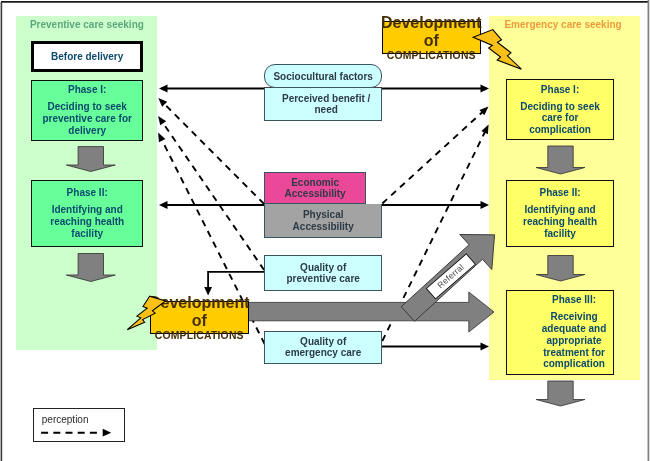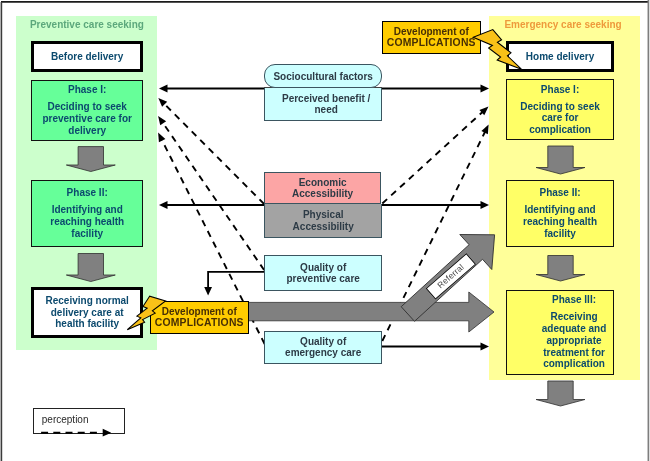--- a/index.html
+++ b/index.html
@@ -18,21 +18,21 @@
   .thick{border:3.5px solid #000;background:#fff;}
   .thin{border:1.2px solid #111;}
 
   .mbox{position:absolute;box-sizing:border-box;border:1px solid #3b5560;background:#CCFFFF;
         display:flex;align-items:center;justify-content:center;text-align:center;
         font-size:10px;font-weight:bold;line-height:11.3px;color:#2d3b46;z-index:5;}
 
   .obox{position:absolute;box-sizing:border-box;border:1px solid #000;background:#FFCC00;
         display:flex;flex-direction:column;align-items:center;justify-content:center;
         text-align:center;color:#472f05;z-index:6;}
-  .obox .l1{font-size:10px;font-weight:bold;}
+  .obox .l1{font-size:16px;font-weight:bold;}
   .obox .l2{font-size:10.4px;font-weight:bold;letter-spacing:0.2px;}
 
   .legend{position:absolute;box-sizing:border-box;border:1px solid #222;background:#fff;z-index:8;}
   .legend .txt{position:absolute;left:8px;top:4.5px;font-size:10px;color:#2a2a2a;white-space:nowrap;}
 
   .refbox{position:absolute;font-size:8.5px;color:#444;}
 </style>
 </head>
 <body>
 
@@ -95,28 +95,20 @@
 preventive care for
 delivery</div>
     </div>
     <div class="node thin" style="left: 31.4px; top: 179.8px; width: 111.6px; height: 67.3px; background: rgb(102, 255, 153);">
       <div class="t">Phase II:</div>
       <div style="height: 6px;"></div>
       <div class="b" style="white-space: pre-line;">Identifying and
 reaching health
 facility</div>
     </div>
-    <div class="node thick" style="left: 31.4px; top: 287px; width: 111.6px; height: 51px;">
-      <div class="b" style="white-space: pre-line;">Receiving normal
-delivery care at
-health facility</div>
-    </div>
-    <div class="node thick" style="left: 505.8px; top: 41.2px; width: 108.5px; height: 30.9px;">
-      <div class="b" style="white-space: pre-line;">Home delivery</div>
-    </div>
     <div class="node thin" style="left: 505.8px; top: 79.4px; width: 108.5px; height: 60.8px; background: rgb(255, 255, 102);">
       <div class="t">Phase I:</div>
       <div style="height: 6px;"></div>
       <div class="b" style="white-space: pre-line;">Deciding to seek
 care for
 complication</div>
     </div>
     <div class="node thin" style="left: 505.8px; top: 180px; width: 108.5px; height: 67px; background: rgb(255, 255, 102);">
       <div class="t">Phase II:</div>
       <div style="height: 6px;"></div>
@@ -129,33 +121,33 @@
       <div style="height: 6px;"></div>
       <div class="b" style="white-space: pre-line;">Receiving
 adequate and
 appropriate
 treatment for
 complication</div>
     </div>
     <div class="mbox" style="left: 264.1px; top: 64.1px; width: 118.2px; height: 24.3px; background: rgb(204, 255, 255); white-space: pre-line; border-radius: 11px;">Sociocultural factors</div>
     <div class="mbox" style="left: 264.1px; top: 88.4px; width: 118.2px; height: 32.9px; background: rgb(204, 255, 255); white-space: pre-line; border-top: 0px; padding-left: 6px;">Perceived benefit /
 need</div>
-    <div class="mbox" style="left: 264.1px; top: 171.5px; width: 117px; height: 32.7px; background: #fca5a5; white-space: pre-line;">Economic
+    <div class="mbox" style="left: 264.1px; top: 171.5px; width: 102px; height: 32.7px; background: #ec4899; white-space: pre-line;">Economic
 Accessibility</div>
     <div class="mbox" style="left: 264.1px; top: 204.2px; width: 118.2px; height: 33.9px; background: #a3a3a3; white-space: pre-line; border-top: 0px;">Physical
 Accessibility</div>
     <div class="mbox" style="left: 264.1px; top: 255px; width: 118.2px; height: 36px; background: rgb(204, 255, 255); white-space: pre-line;">Quality of
 preventive care</div>
     <div class="mbox" style="left: 264.1px; top: 330.7px; width: 118.2px; height: 33.2px; background: rgb(204, 255, 255); white-space: pre-line;">Quality of
 emergency care</div>
     <div class="obox" style="left: 381.7px; top: 20.7px; width: 99.1px; height: 32.9px; background: rgb(255, 204, 0);">
       <div class="l1">Development of</div>
       <div class="l2">COMPLICATIONS</div>
     </div>
     <div class="obox" style="left: 149.8px; top: 300.8px; width: 98.9px; height: 32.9px; background: rgb(255, 204, 0);">
       <div class="l1">Development of</div>
       <div class="l2">COMPLICATIONS</div>
     </div>
-    <div class="legend" style="left: 32.8px; top: 408.1px; width: 92px; height: 26px;">
+    <div class="legend" style="left: 32.8px; top: 408.1px; width: 92px; height: 34px;">
       <div class="txt">perception</div>
     </div>
     <div class="refbox" style="left: 0px; top: 0px; width: 54px; height: 15px; box-sizing: border-box; border: 1px solid rgb(17, 17, 17); background: rgb(255, 255, 255); line-height: 13px; text-align: center; font-size: 8.5px; letter-spacing: 0.2px; transform: translate(425.6px, 288.4px) rotate(-41deg); transform-origin: 0px 0px; z-index: 10;"><span>Referral</span></div>
   </div>
 
 </body></html>

